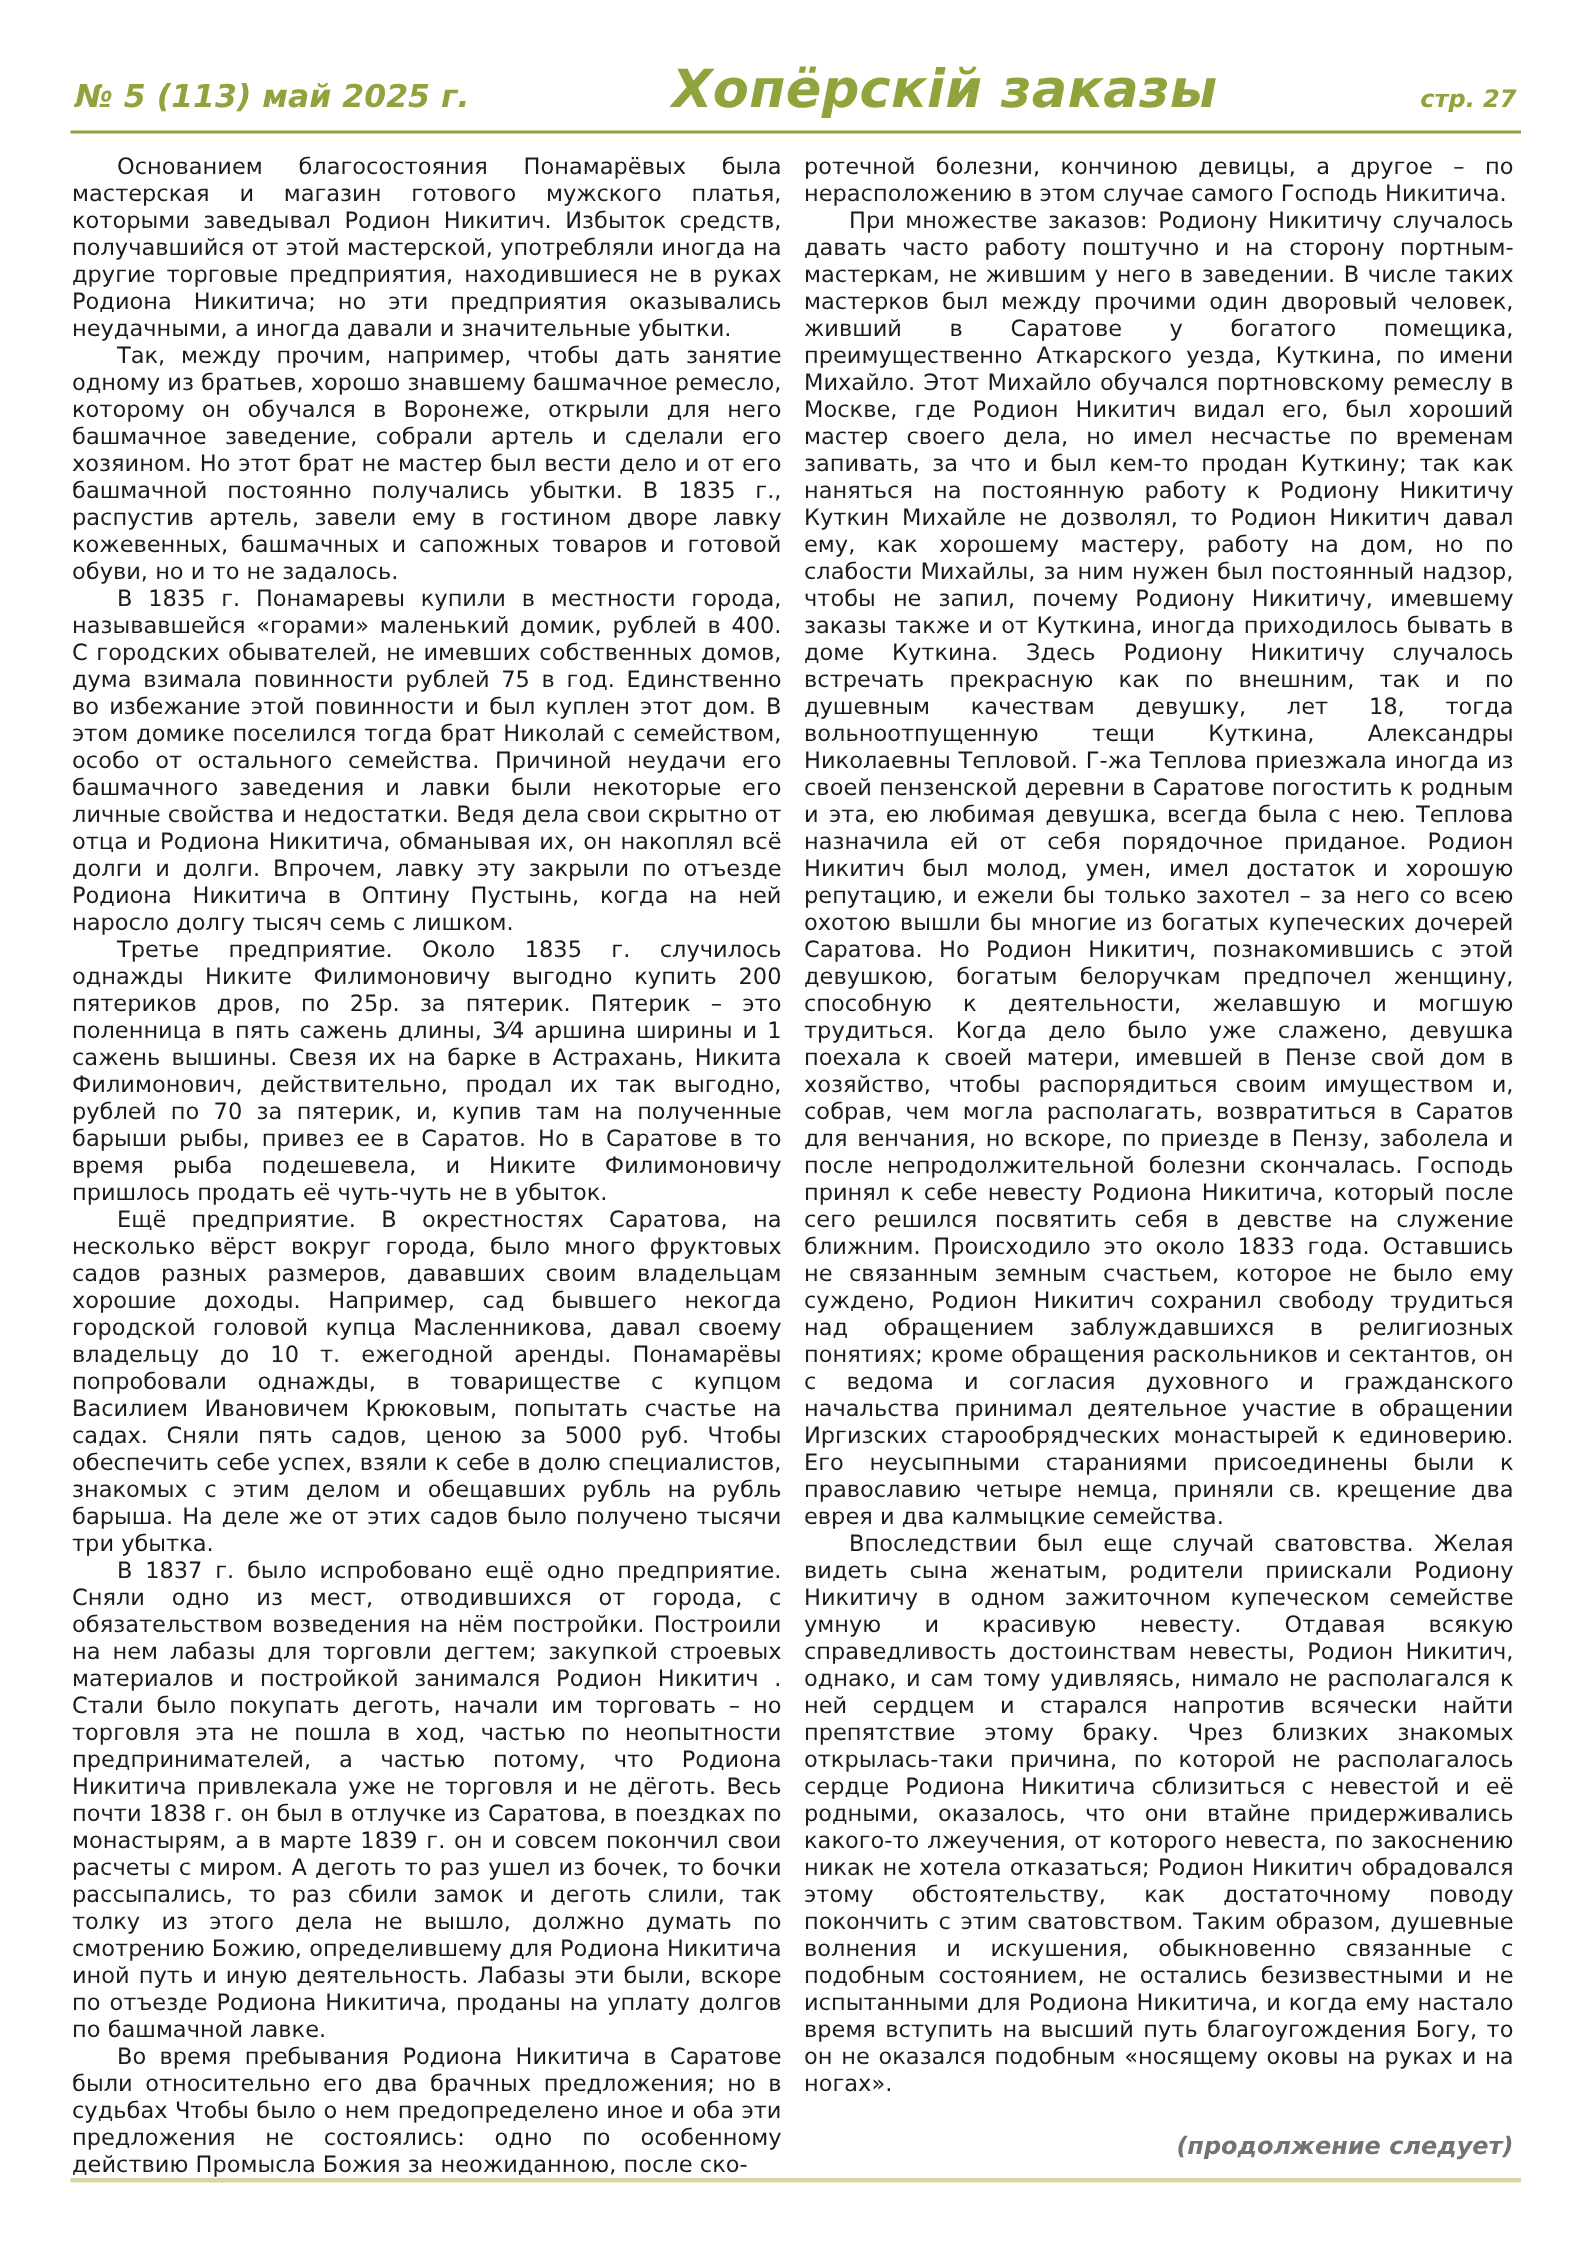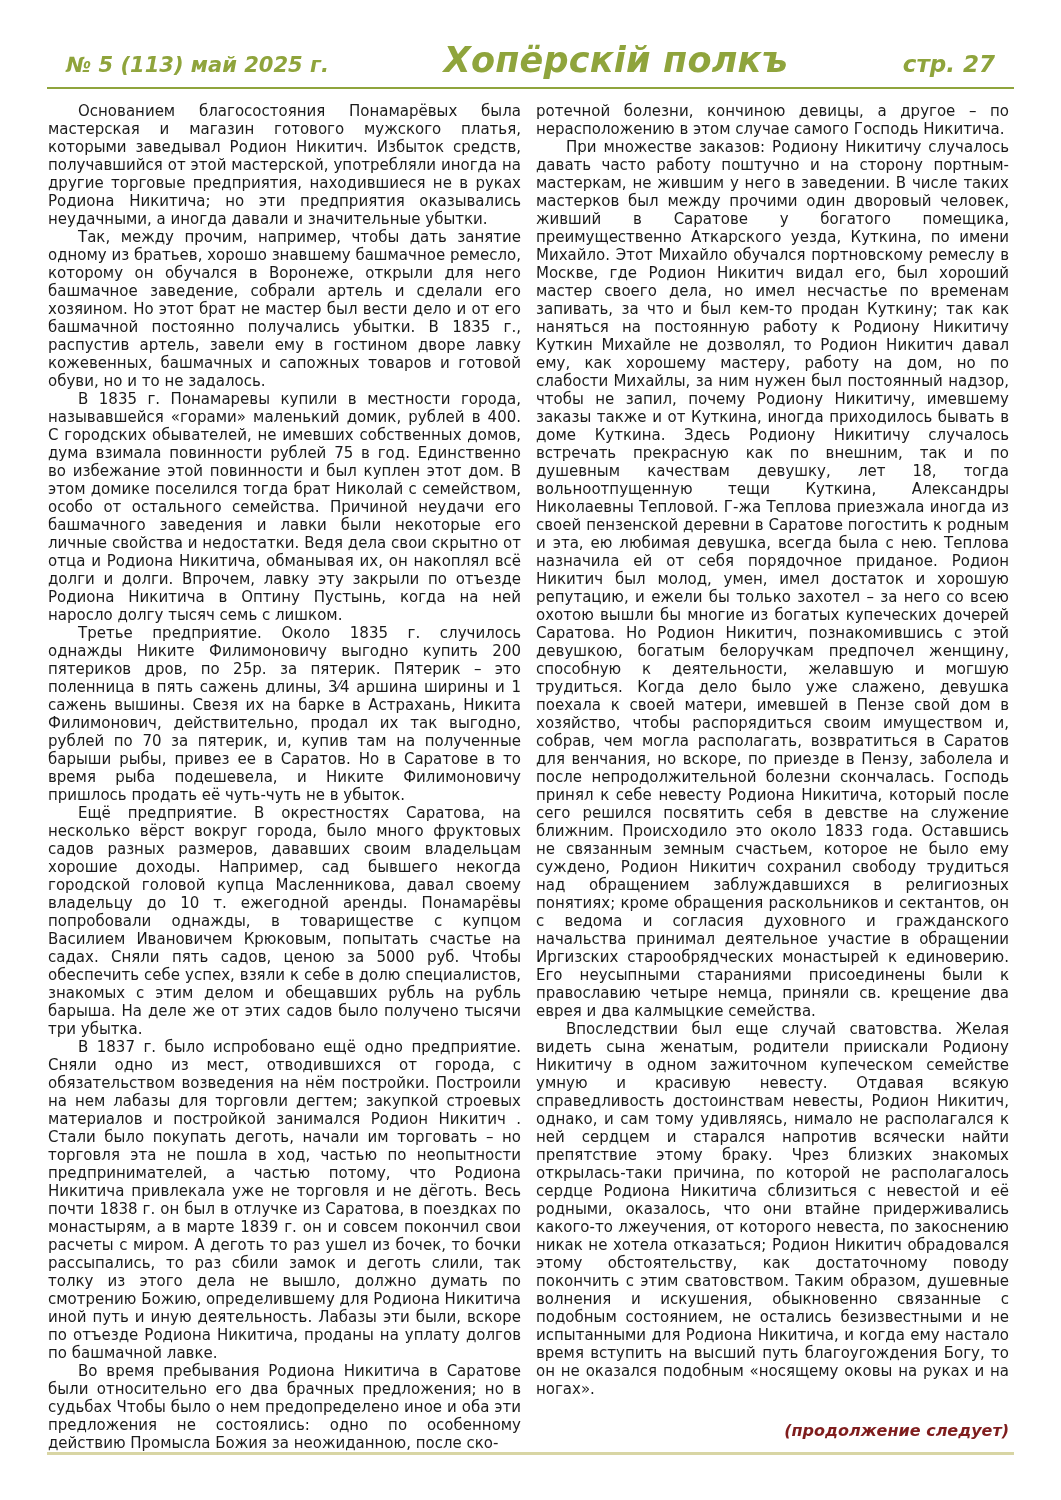--- a/index.html
+++ b/index.html
@@ -12,30 +12,30 @@
     height: 1500px;
     position: relative;
     overflow: hidden;
     font-family: "DejaVu Sans", sans-serif;
   }
   
   .masthead {
     display: flex;
     align-items: baseline;
     justify-content: space-between;
-    padding: 0 66px;
+    padding: 0 50px;
     margin-top: 40px;
     color: #8fa43c;
     font-style: italic;
     font-weight: bold;
     white-space: nowrap;
   }
   .masthead .issue   { font-size: 21px; }
   .masthead .title   { font-size: 35px; margin: 0; font-weight: bold; letter-spacing: 0.2px; }
-  .masthead .pageno  { font-size: 23px; font-style: italic; }
+  .masthead .pageno  { font-size: 16px; font-style: italic; }
   .rule-top {
     height: 2px;
     background: #8fa43c;
     margin: 7px 47px 0 47px;
   }
   
   .columns {
     display: flex;
     gap: 15px;
     padding: 0 48px;
@@ -54,39 +54,39 @@
     hyphens: none;
   }
   .col p.no-indent { text-indent: 0; }
   
   .footer-note {
     text-align: right;
     font-weight: bold;
     font-style: italic;
     font-size: 16px;
     margin-top: 24px;
-    color: #7f1d1d;
+    color: #737373;
   }
   .rule-bottom {
     position: absolute;
     left: 47px;
     top: 1452px;
     width: 967px;
     height: 3px;
     background: #d8d5a4;
   }
 </style>
 </head>
 <body>
 
 <div>
 
   <header class="masthead">
     <span class="issue">№ 5 (113) май 2025 г.</span>
-    <h1 class="title">Хопёрскій полкъ</h1>
+    <h1 class="title">Хопёрскій заказы</h1>
     <span class="pageno">стр. 27</span>
   </header>
 
   <div class="rule-top"></div>
 
   <main class="columns">
 
     <div class="col">
       <p>Основанием благосостояния Понамарёвых была мастерская и магазин готового мужского платья, которыми заведывал Родион Никитич. Избыток средств, получавшийся от этой мастерской, употребляли иногда на другие торговые предприятия, находившиеся не в руках Родиона Никитича; но эти предприятия оказывались неудачными, а иногда давали и значительные убытки.</p>
       <p>Так, между прочим, например, чтобы дать занятие одному из братьев, хорошо знавшему башмачное ремесло, которому он обучался в Воронеже, открыли для него башмачное заведение, собрали артель и сделали его хозяином. Но этот брат не мастер был вести дело и от его башмачной постоянно получались убытки. В 1835 г., распустив артель, завели ему в гостином дворе лавку кожевенных, башмачных и сапожных товаров и готовой обуви, но и то не задалось.</p>

